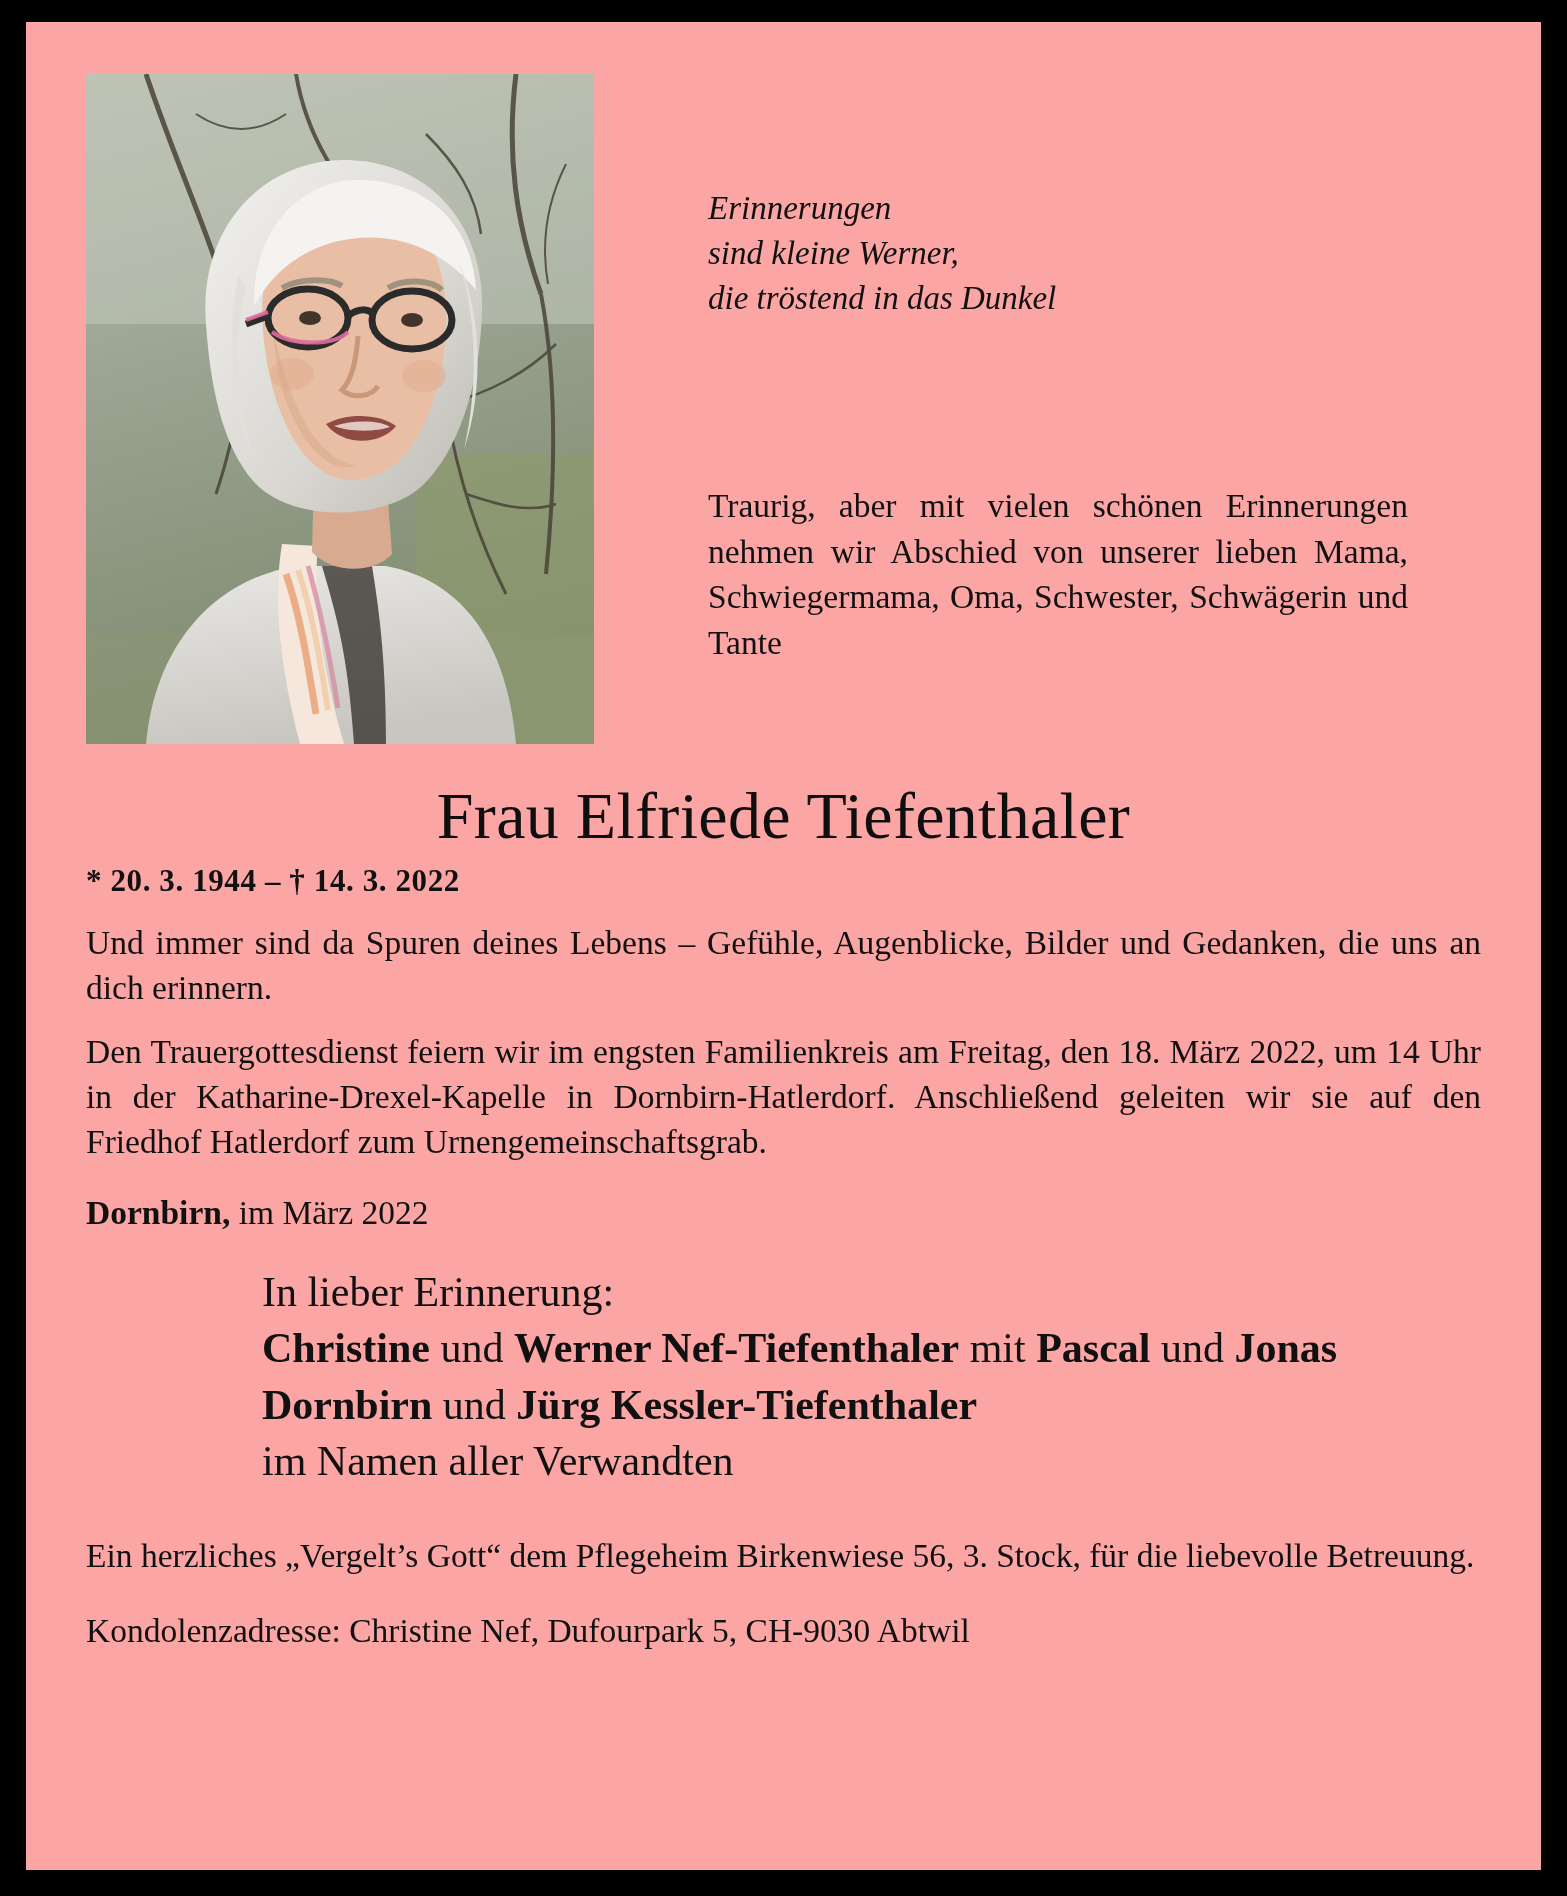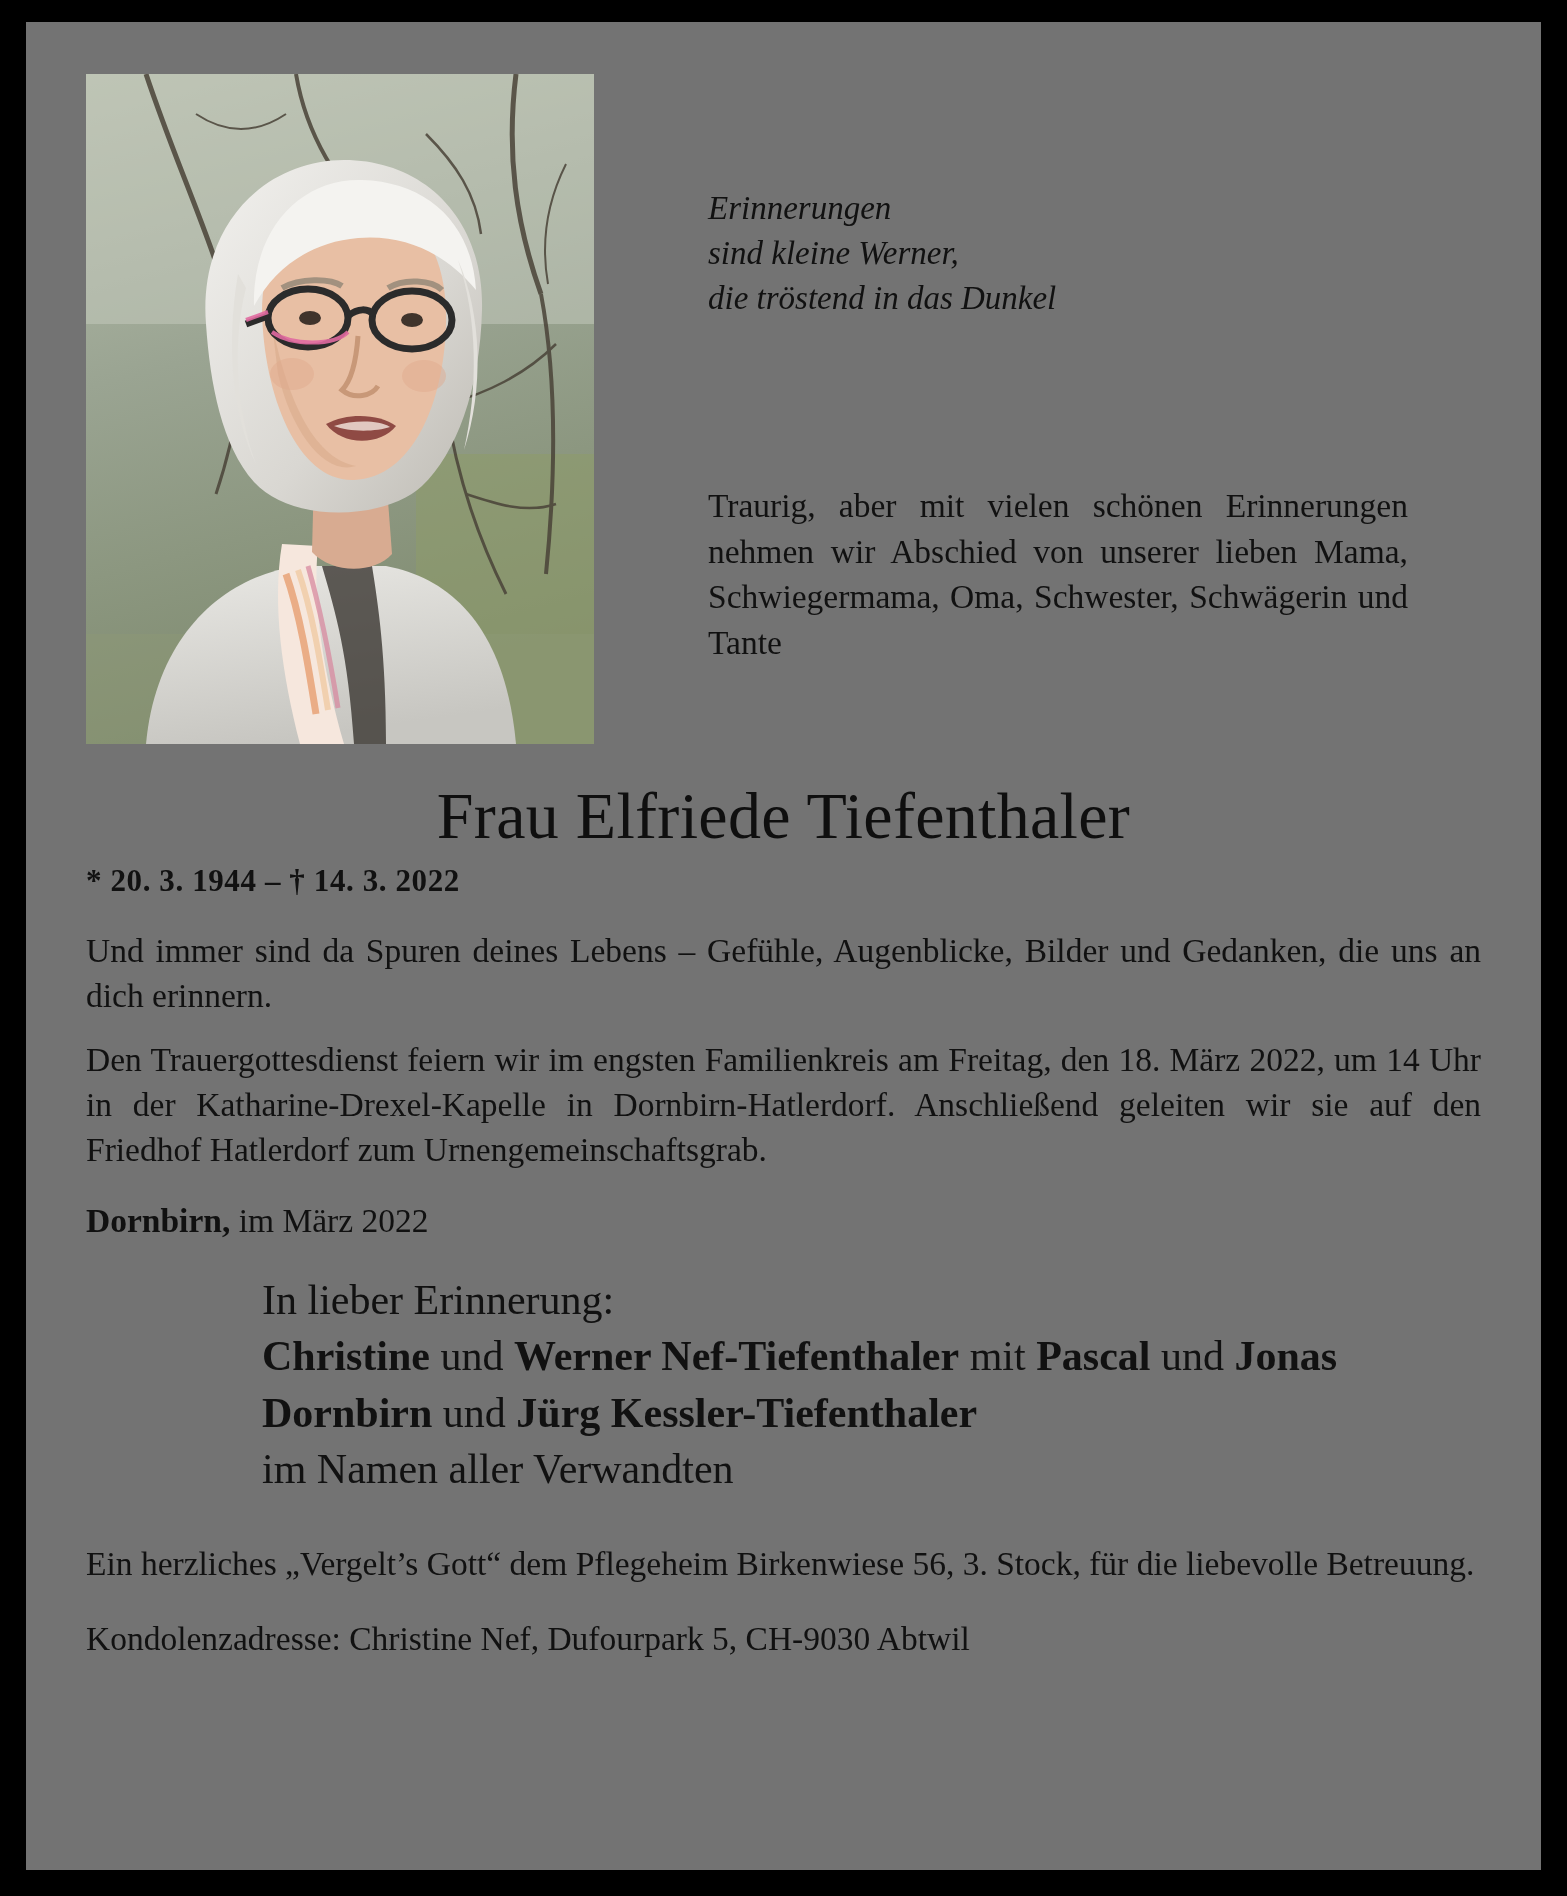--- a/index.html
+++ b/index.html
@@ -18,21 +18,21 @@
     width: 1567px;
     height: 1896px;
     background: #000000;
     box-sizing: border-box;
     padding: 22px 26px 26px 26px;
   }
   .card {
     position: relative;
     width: 100%;
     height: 100%;
-    background: #737373;
+    background: #fca5a5;
     box-sizing: border-box;
     padding: 52px 60px 40px 60px;
     font-family: Liberation Serif, serif;
   }
 
   
   .top {
     display: flex;
     align-items: flex-start;
   }
@@ -87,21 +87,21 @@
     letter-spacing: 0.6px;
     margin-top: 14px;
     color: #111;
   }
 
   
   .body-text {
     font-size: 33.5px;
     line-height: 1.33;
     color: #111;
-    margin-top: 30px;
+    margin-top: 22px;
     text-align: justify;
     text-align-last: left;
     hyphens: auto;
   }
   .body-text.p2 { margin-top: 20px; }
 
   .place-line {
     font-size: 33.5px;
     margin-top: 30px;
     color: #111;

